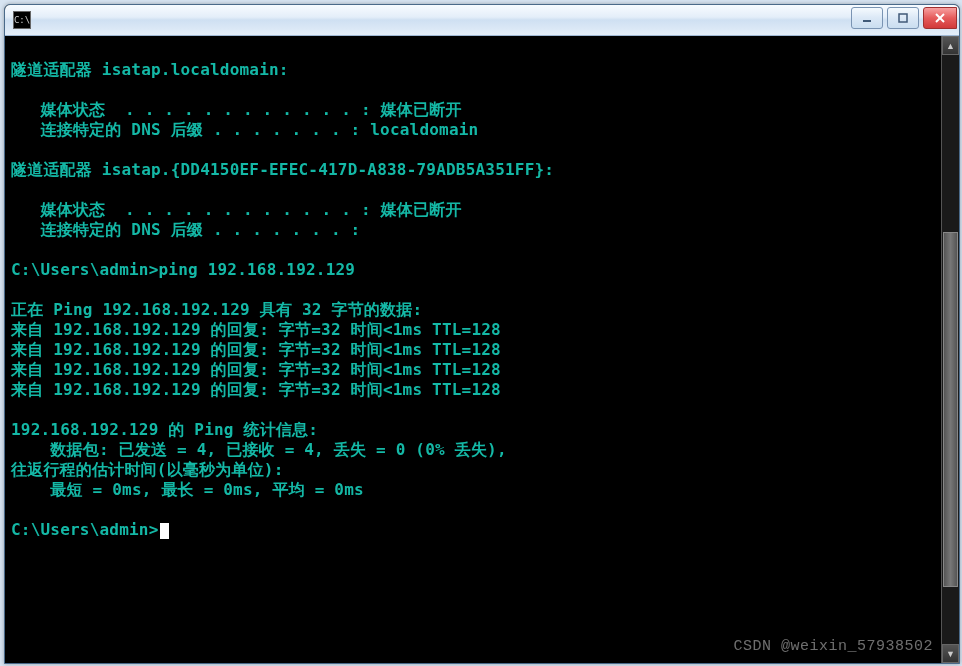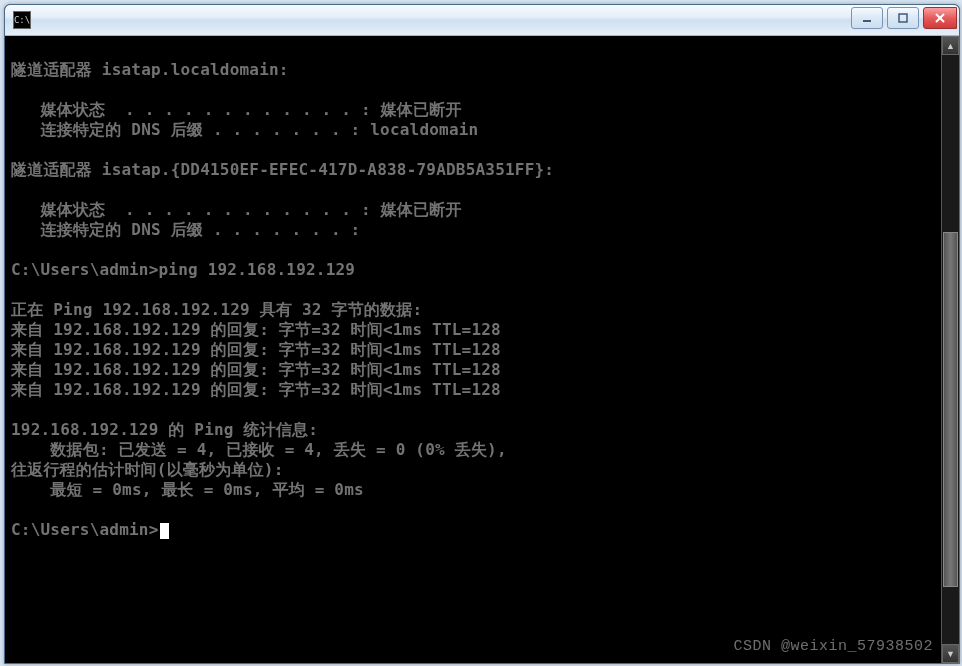--- a/index.html
+++ b/index.html
@@ -85,21 +85,21 @@
     background: #000;
     overflow: hidden;
     display: flex;
   }
   .console {
     flex: 1;
     padding: 4px 6px 0 6px;
     font-family: "NSimSun", "SimSun", "Lucida Console", monospace;
     font-size: 16px;
     line-height: 20px;
-    color: #737373;
+    color: #14b8a6;
     white-space: pre;
     font-weight: bold;
     letter-spacing: 0.2px;
   }
   .console .line { min-height: 20px; }
   .scrollbar {
     width: 17px;
     background: #2b2b2b;
     border-left: 1px solid #555;
     display: flex;

